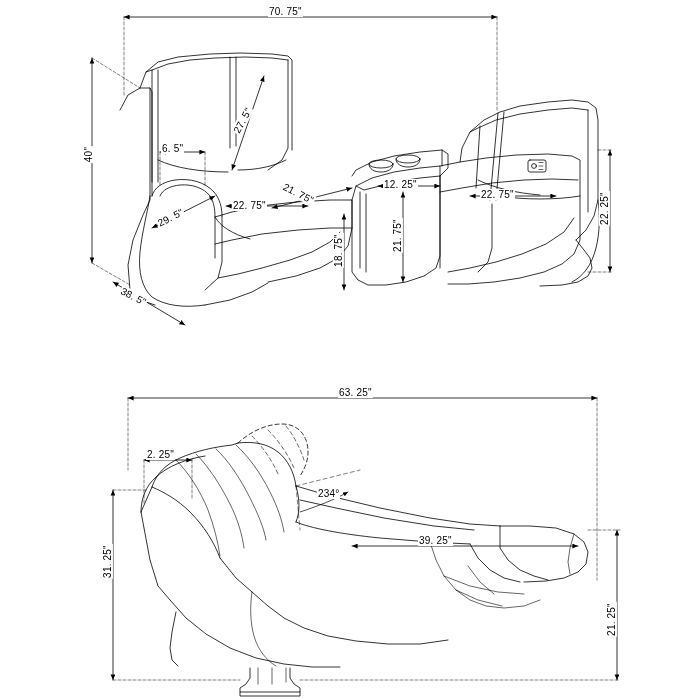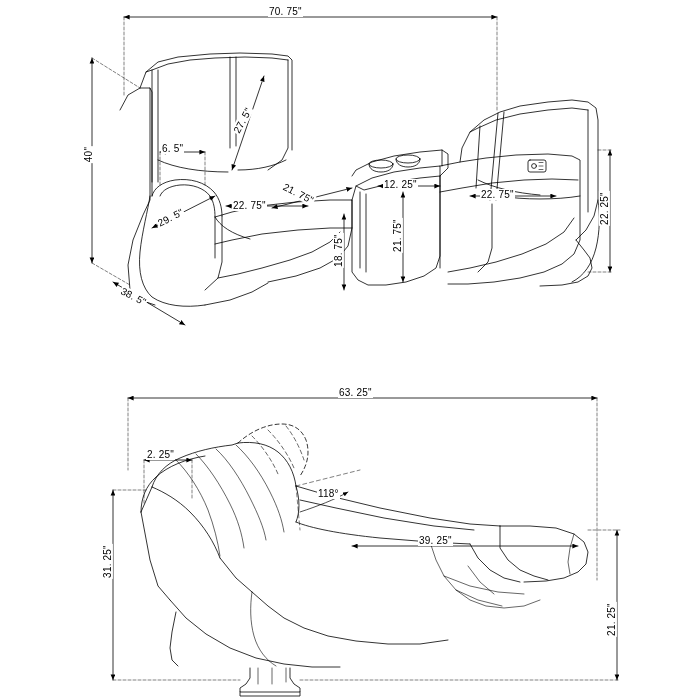--- a/index.html
+++ b/index.html
@@ -259,21 +259,21 @@
 <div class="dim-label rot90" style="left:587px; top:203px;">22. 25"</div>
 
 <div class="dim-label rot-diag3" style="left:119px; top:291px;">38. 5"</div>
 
 <div class="dim-label rot-diag2" style="left:156px; top:212px;">29. 5"</div>
 
 <div class="dim-label" style="left:338px; top:387px;">63. 25"</div>
 
 <div class="dim-label" style="left:146px; top:449px;">2. 25"</div>
 
-<div class="dim-label" style="left:317px; top:488px;">118°</div>
+<div class="dim-label" style="left:317px; top:488px;">234°</div>
 
 <div class="dim-label" style="left:418px; top:535px;">39. 25"</div>
 
 <div class="dim-label rot90" style="left:90px; top:556px;">31. 25"</div>
 
 <div class="dim-label rot90" style="left:594px; top:614px;">21. 25"</div>
 
 </div>
 
 </body></html>

